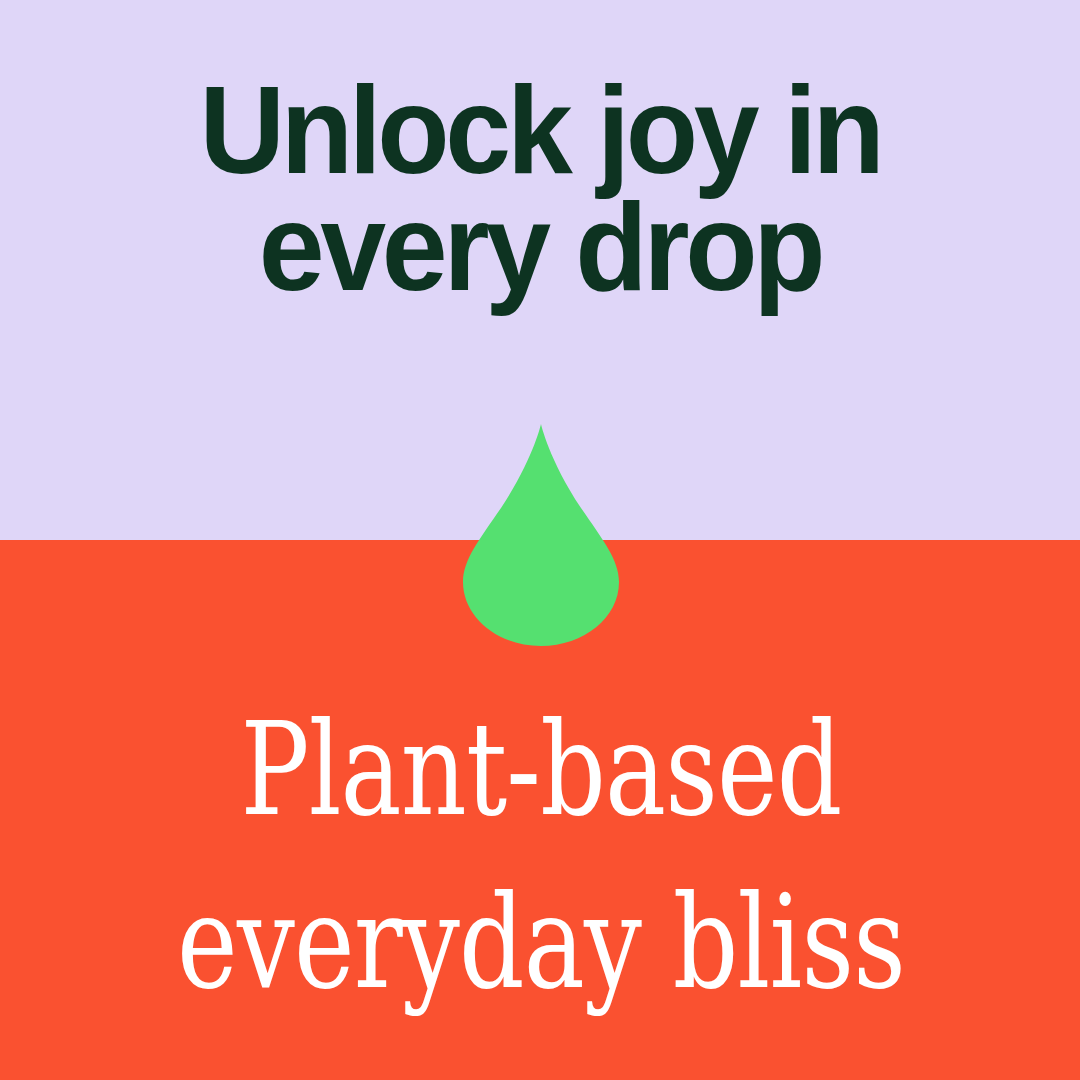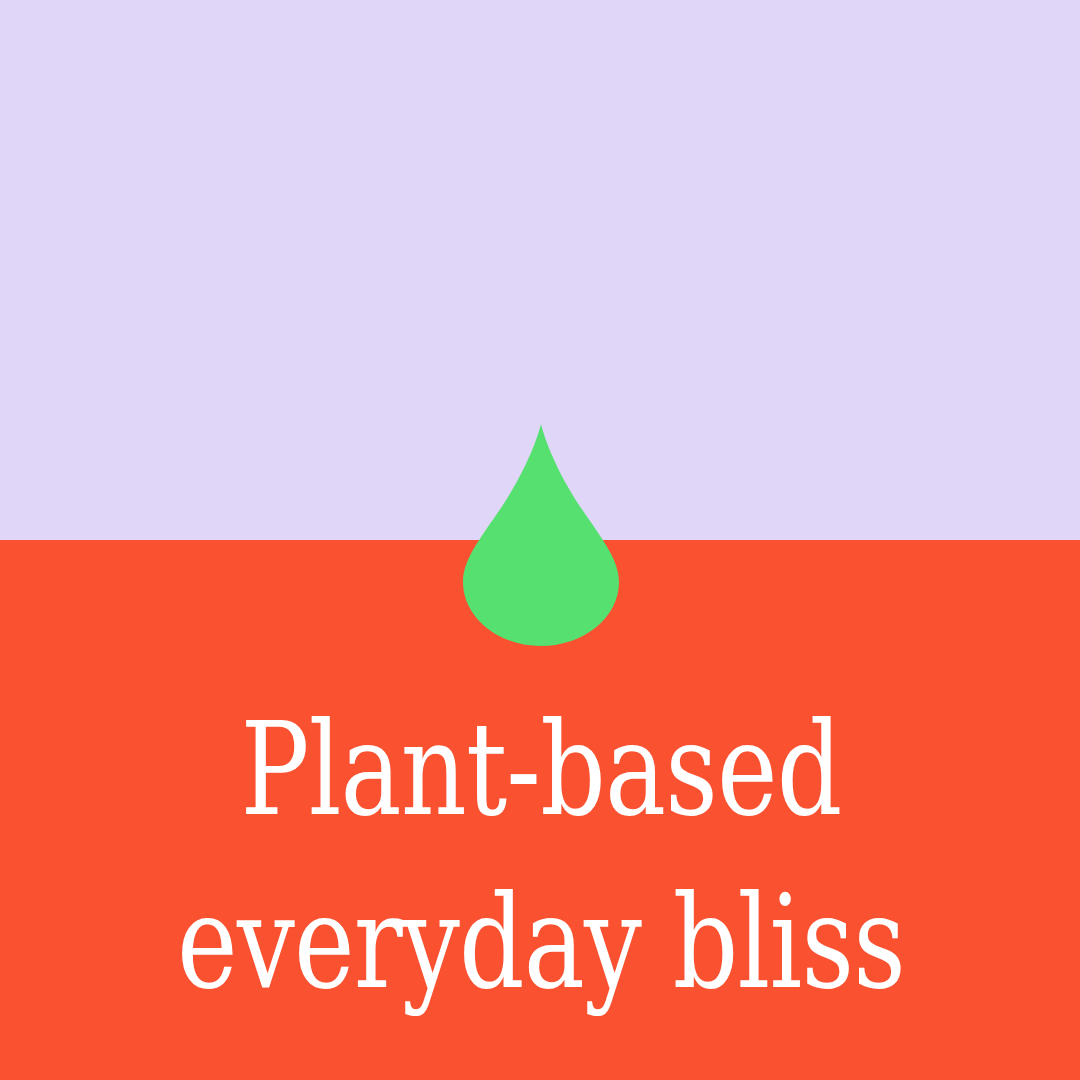--- a/index.html
+++ b/index.html
@@ -100,20 +100,24 @@
   }
 </style>
 </head>
 <body>
 
 <div id="poster">
 
   <div class="band" id="band-top"></div>
   <div class="band" id="band-bottom"></div>
 
+  <div id="headline-block">
+    <span class="headline-line">Unlock joy in</span>
+    <span class="headline-line">every drop</span>
+  </div>
 
   <div id="droplet">
     <svg viewBox="0 0 156 222" xmlns="http://www.w3.org/2000/svg" aria-hidden="true">
       <path d="M78 0
                C 78 0, 86 36, 118 84
                C 140 116, 156 136, 156 158
                C 156 193.3, 121.1 222, 78 222
                C 34.9 222, 0 193.3, 0 158
                C 0 136, 16 116, 38 84
                C 70 36, 78 0, 78 0 Z" fill="#55E070"></path>

